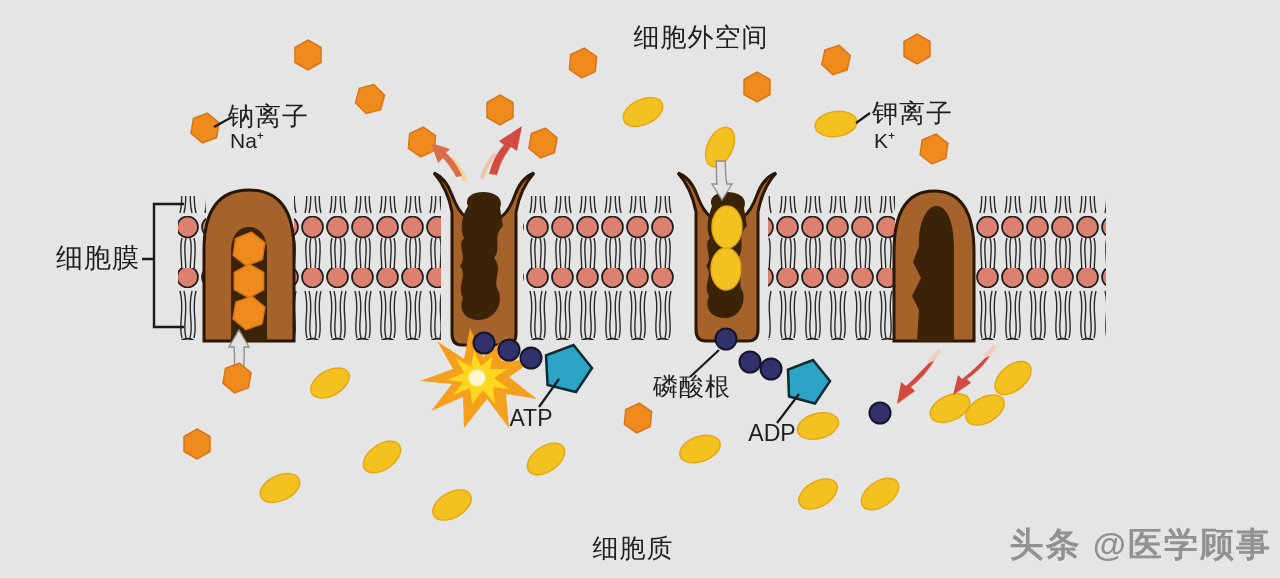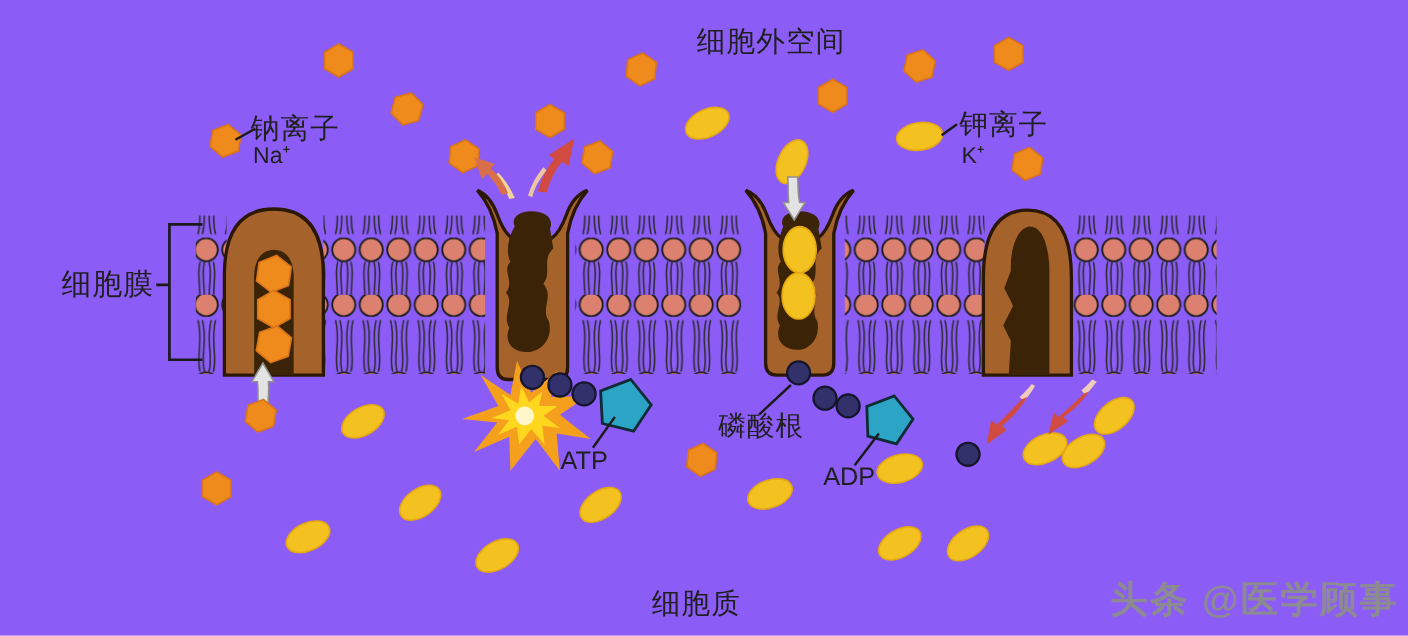--- a/index.html
+++ b/index.html
@@ -1,16 +1,16 @@
 <!DOCTYPE html>
 <html><head>
 <meta charset="utf-8">
 <style>
   html,body{margin:0;padding:0;background:#ffffff;}
-  .stage{position:relative;width:1280px;height:578px;background:#8b5cf6;overflow:hidden;
+  .stage{position:relative;width:1280px;height:578px;background:#e5e5e5;overflow:hidden;
          font-family:"Liberation Sans",sans-serif;}
   svg text{font-family:"Liberation Sans",sans-serif;fill:#1f1f1f;}
   .cn{font-weight:500;letter-spacing:1px;}
   .sym{font-weight:400;}
   .wm{font-weight:bold;fill:#8d8d8d;opacity:.95;letter-spacing:2px;}
 </style>
 </head>
 <body>
 
 <div class="stage">

